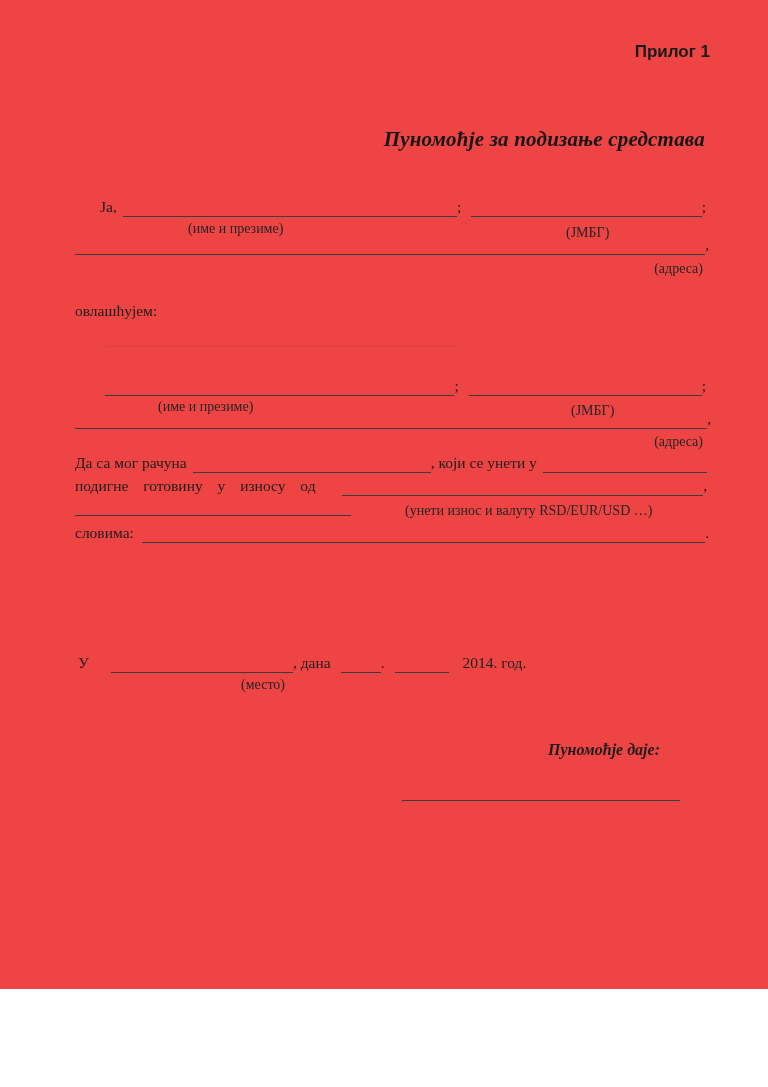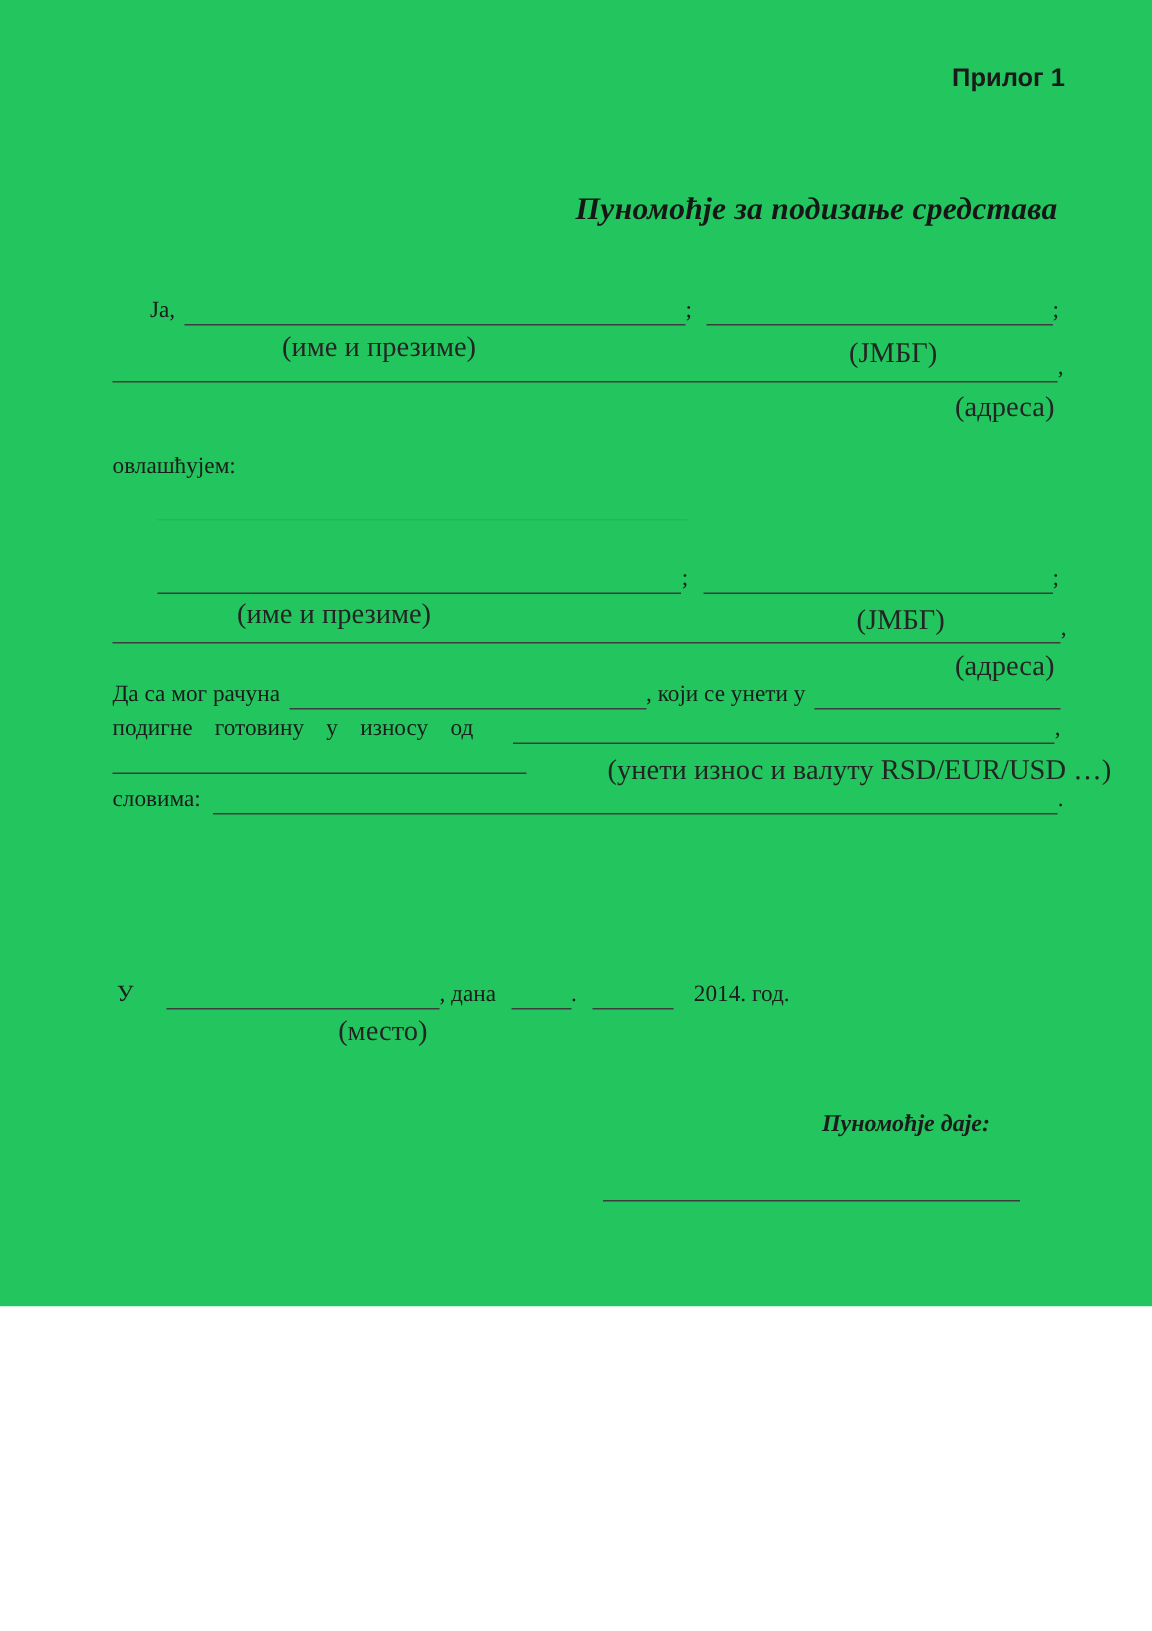--- a/index.html
+++ b/index.html
@@ -1,35 +1,35 @@
 <!DOCTYPE html>
 <html><head>
 <meta charset="utf-8">
 <style>
   html, body { margin: 0; padding: 0; background: #ffffff; }
   .sheet {
     position: relative;
     width: 768px;
-    height: 871px;
-    background: #22c55e;
+    height: 989px;
+    background: #ef4444;
     font-family: "Liberation Serif", serif;
     color: #1c1c1c;
     font-size: 15.5px;
     overflow: hidden;
   }
   .abs { position: absolute; }
   .row { position: absolute; display: flex; align-items: flex-end; }
   .txt { white-space: nowrap; line-height: 1.2; }
   .fld {
     display: inline-block;
     height: 1em;
     border-bottom: 1.3px solid #3d3d3d;
   }
   .grow { flex-grow: 1; }
-  .hint { font-size: 19px; color: #242424; white-space: nowrap; }
+  .hint { font-size: 14px; color: #242424; white-space: nowrap; }
   .center { text-align: right; }
   .corner-label {
     font-family: "Liberation Sans", sans-serif;
     font-weight: bold;
     font-size: 17px;
     color: #1a1a1a;
   }
   .doc-title {
     font-weight: bold;
     font-style: italic;

